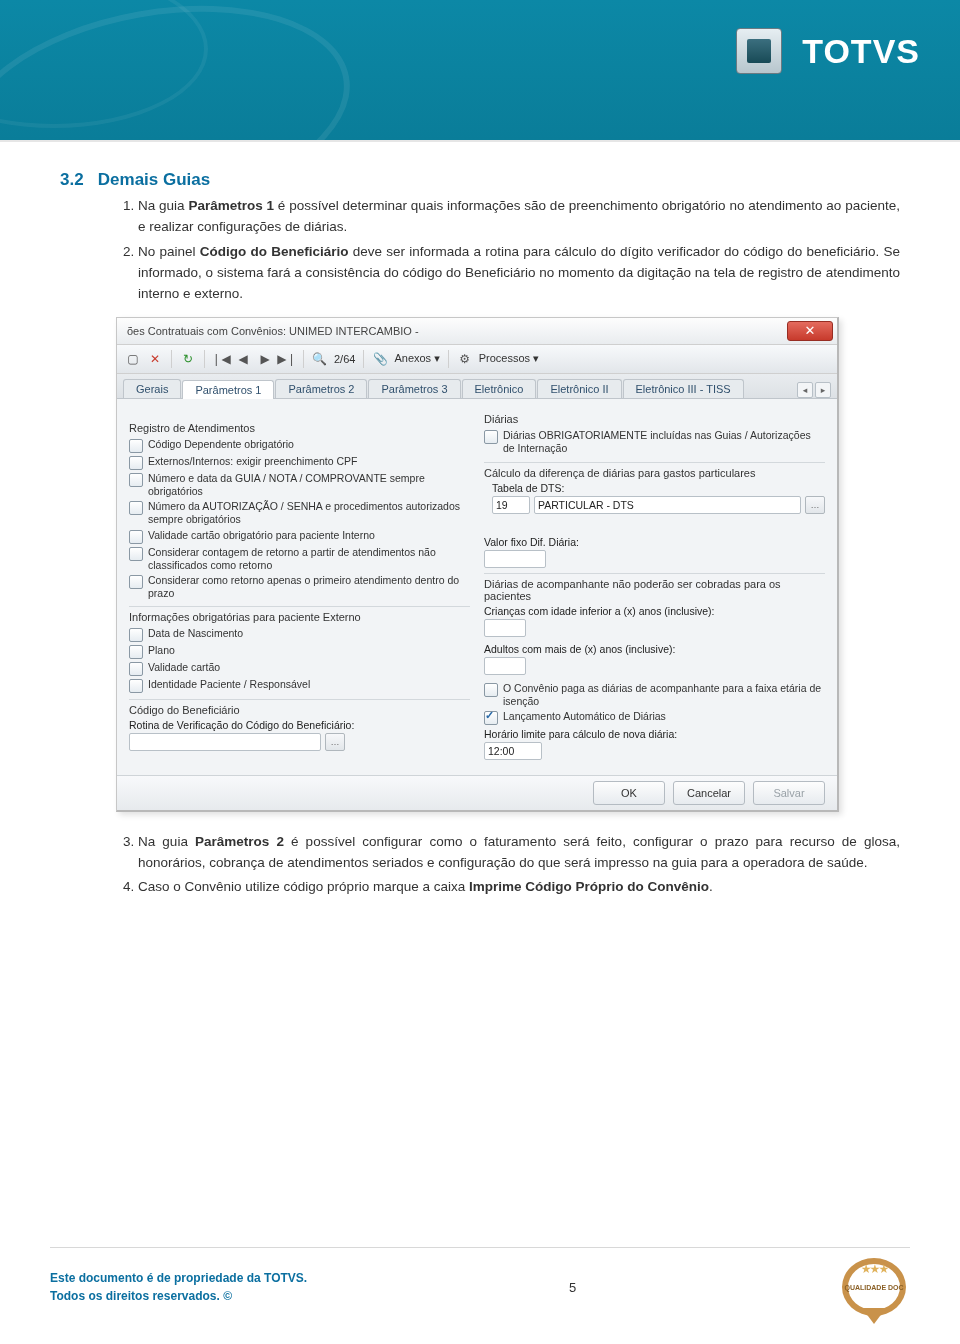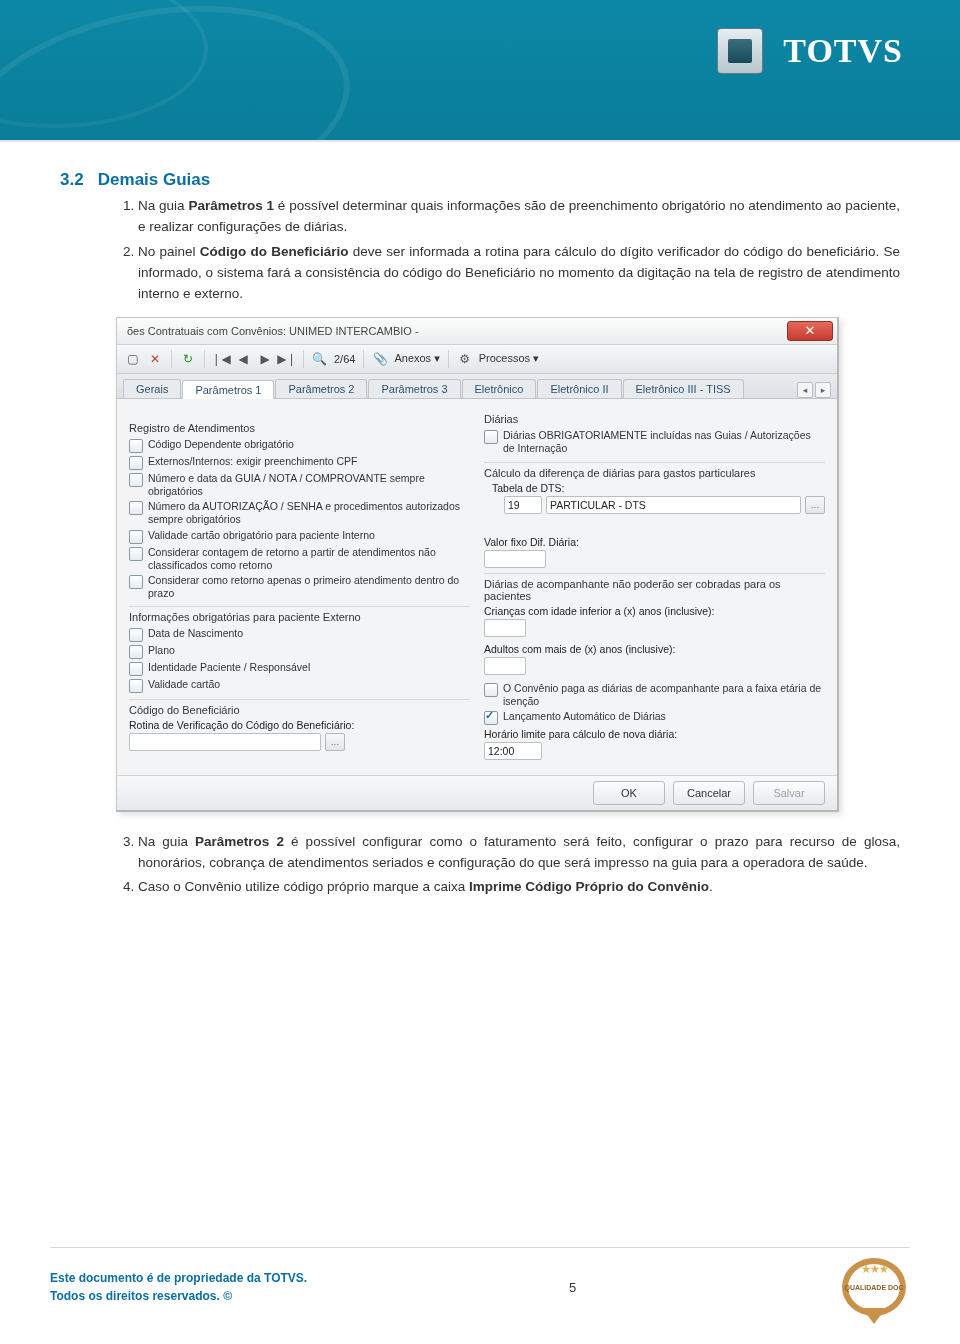--- a/index.html
+++ b/index.html
@@ -1,20 +1,20 @@
 <!DOCTYPE html>
 <html><head>
 <meta charset="utf-8">
 <style>
   html,body{margin:0;padding:0;font-family:Arial,Helvetica,sans-serif;background:#fff;color:#333;}
   .page{width:960px;height:1344px;margin:0 auto;position:relative;background:#fff;box-sizing:border-box;}
   .header-band{height:140px;background:linear-gradient(#0c88a6,#0a7d99);position:relative;overflow:hidden;border-bottom:2px solid #e6e6e6;}
   .header-band::before{content:"";position:absolute;left:-40px;top:10px;width:380px;height:190px;border:6px solid rgba(255,255,255,0.08);border-radius:50%;transform:rotate(-10deg);}
   .header-band::after{content:"";position:absolute;left:-100px;top:-30px;width:300px;height:150px;border:4px solid rgba(255,255,255,0.06);border-radius:50%;}
-  .totvs-box{position:absolute;right:57px;top:28px;display:flex;align-items:center;gap:20px;font-family:Liberation Serif, serif;}
+  .totvs-box{position:absolute;right:40px;top:28px;display:flex;align-items:center;gap:20px;}
   .totvs-cube{width:44px;height:44px;background:linear-gradient(#e6eef2,#b7c6cd);border:1px solid #6a7a82;border-radius:4px;position:relative;}
   .totvs-cube::after{content:"";position:absolute;inset:10px;background:linear-gradient(#3b6f7f,#184a56);border-radius:2px;}
   .totvs-text{font-weight:900;font-size:34px;color:#fff;letter-spacing:1px;}
   .body-area{padding:28px 60px 0 60px;}
   .section-heading{color:#0b6fa0;font-weight:bold;font-size:17px;margin-bottom:6px;}
   ol.doc-list{margin:0 0 12px 0;padding-left:78px;font-size:13.5px;line-height:1.55;color:#333;}
   ol.doc-list li{margin-bottom:4px;text-align:justify;}
   .bold{font-weight:bold;}
   
   .app-frame{margin:6px 0 20px 56px;width:720px;border:1px solid #c7c7c7;border-right:2px solid #b8b8b8;border-bottom:2px solid #b8b8b8;background:#ecf0f3;box-shadow:3px 3px 6px rgba(0,0,0,0.12);font-family:"Segoe UI",Tahoma,Arial,sans-serif;font-size:11px;color:#222;}
@@ -157,25 +157,25 @@
           <div class="chk-row">
               <span class="chkbox"></span>
               <span>Data de Nascimento</span>
             </div>
           <div class="chk-row">
               <span class="chkbox"></span>
               <span>Plano</span>
             </div>
           <div class="chk-row">
               <span class="chkbox"></span>
+              <span>Validade cartão</span>
+            </div>
+          <div class="chk-row">
+              <span class="chkbox"></span>
               <span>Identidade Paciente / Responsável</span>
-            </div>
-          <div class="chk-row">
-              <span class="chkbox"></span>
-              <span>Validade cartão</span>
             </div>
           <div class="hr-line"></div>
           <div class="group-title">Código do Beneficiário</div>
           <div class="field-row">Rotina de Verificação do Código do Beneficiário:</div>
           <div class="field-row">
             <div class="small-input" style="width:190px"></div>
             <div class="lookup-btn">…</div>
           </div>
         </div>
 
@@ -183,21 +183,21 @@
           <div class="group-title">Diárias</div>
           <div class="chk-row">
               <span class="chkbox"></span>
               <span>Diárias OBRIGATORIAMENTE incluídas nas Guias / Autorizações de Internação</span>
             </div>
           <div class="hr-line"></div>
           <div class="group-title">Cálculo da diferença de diárias para gastos particulares</div>
           <div class="field-row" style="margin-left:8px">
             <span>Tabela de DTS:</span>
           </div>
-          <div class="field-row" style="margin-left:20px">
+          <div class="field-row" style="margin-left:8px">
             <div class="small-input" style="width:30px;display:flex;align-items:center;padding:0 3px;font-size:10.5px">19</div>
             <div class="small-input" style="flex:1;display:flex;align-items:center;padding:0 3px;font-size:10.5px">PARTICULAR - DTS</div>
             <div class="lookup-btn">…</div>
           </div>
           <div class="field-row" style="margin-top:22px">
               <span>Valor fixo Dif. Diária:</span>
             </div>
           <div class="field-row">
               <div class="small-input" style="width:60px"></div>
             </div>

